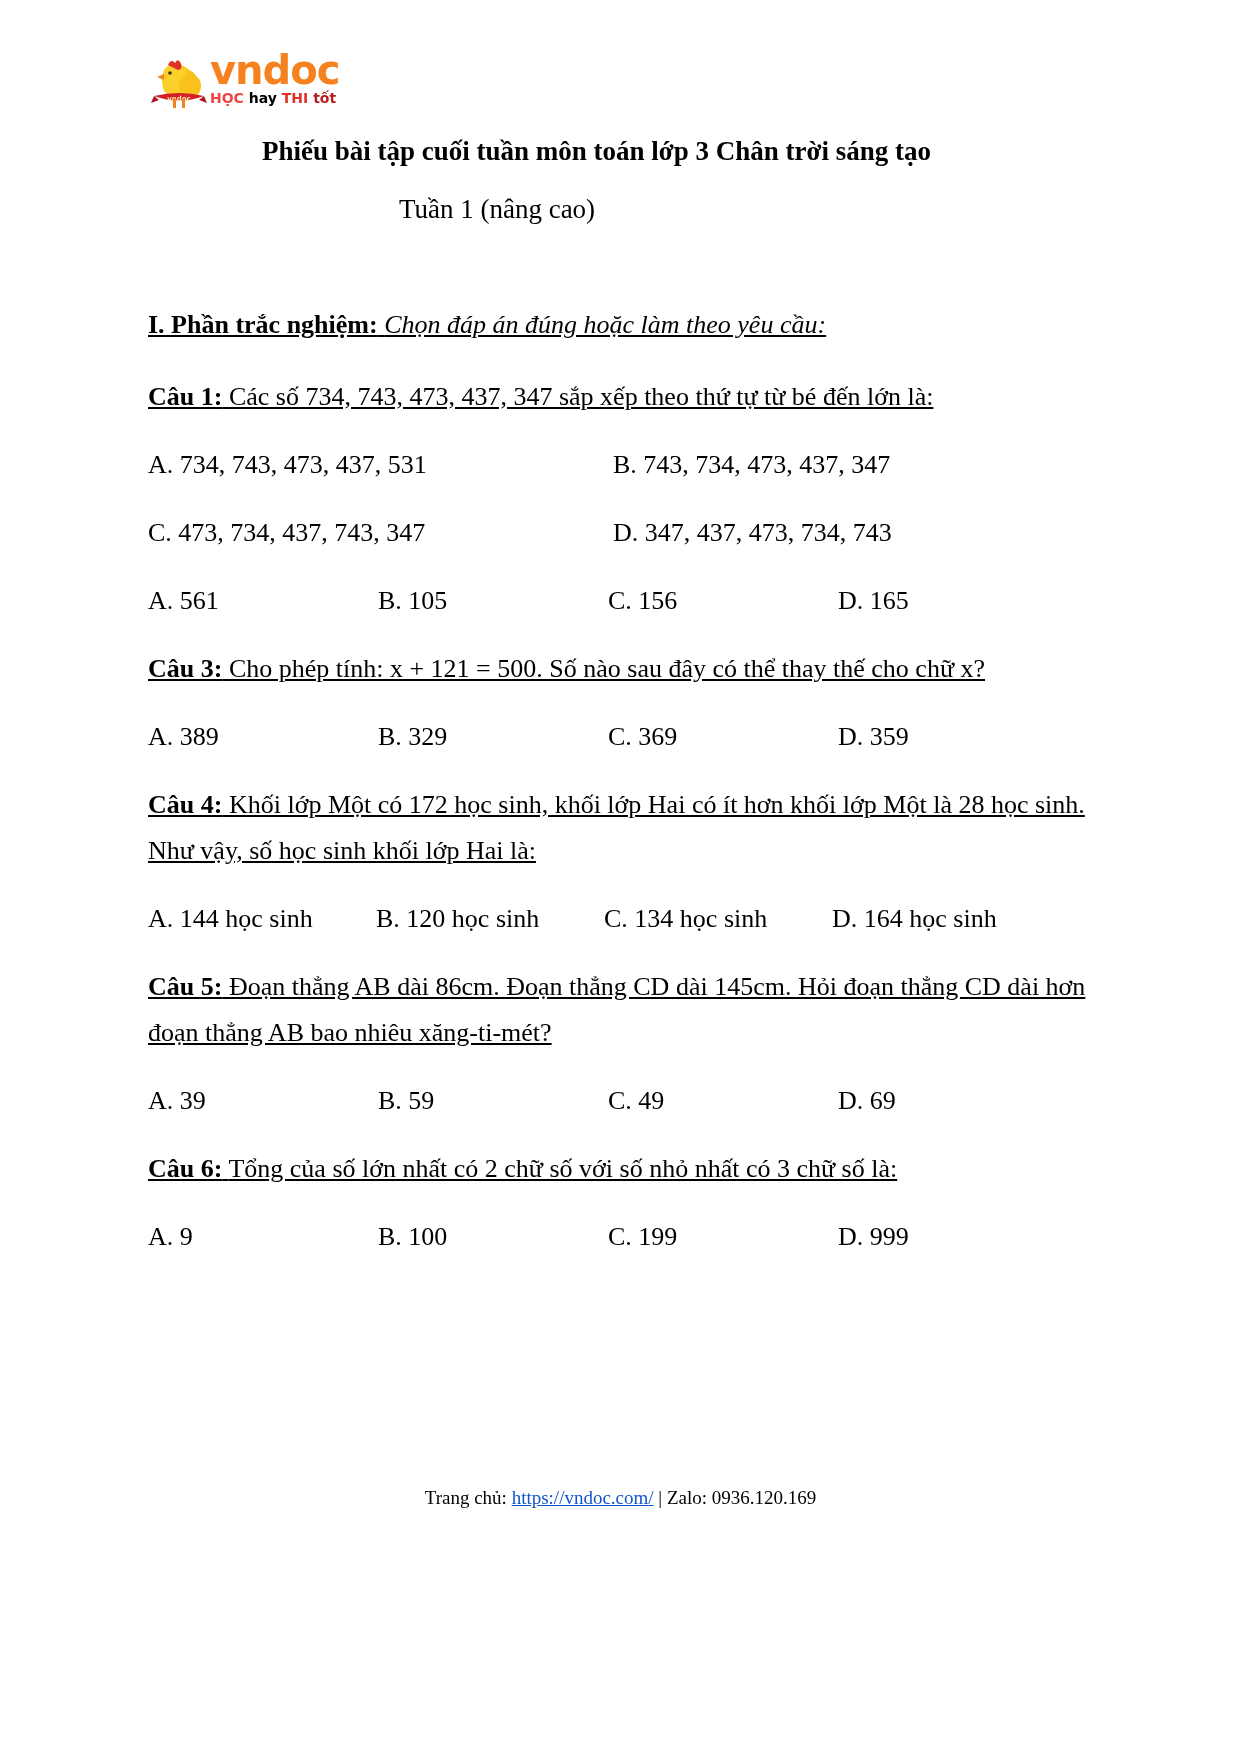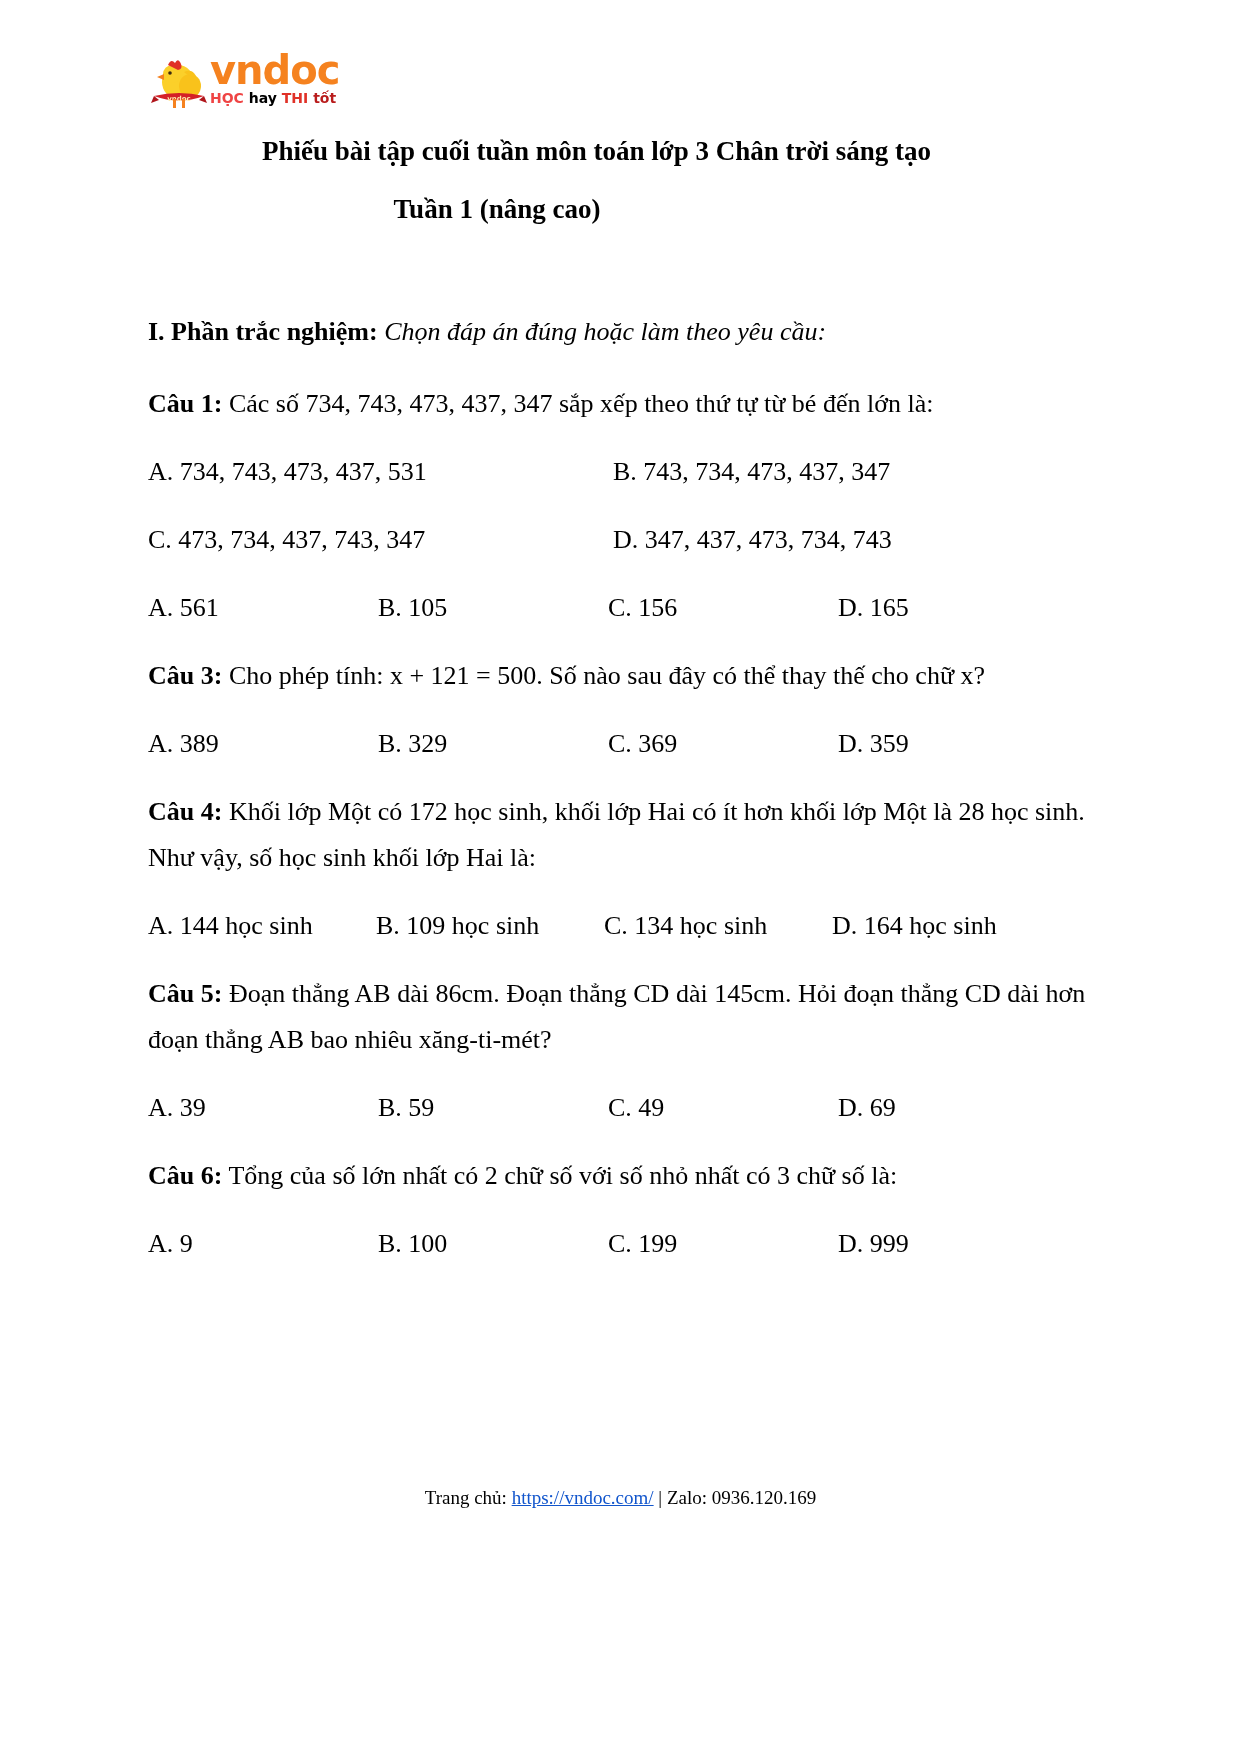--- a/index.html
+++ b/index.html
@@ -74,36 +74,37 @@
     font-weight: bold;
     line-height: 34px;
   }
   .doc-subtitle {
     position: absolute;
     left: 0;
     top: 192px;
     width: 994px;
     text-align: center;
     font-size: 27px;
-    font-weight: bold;
+    font-weight: normal;
     line-height: 34px;
   }
 
   
   .content {
     position: absolute;
     left: 148px;
     top: 294px;
     width: 940px;
   }
   .para {
     font-size: 26px;
     line-height: 46px;
-    margin: 15px 0 26px 0;
+    margin: 8px 0 26px 0;
     text-align: left;
+    text-decoration: underline;
   }
   .para.tight { margin-bottom: 22px; }
   .lead { font-weight: bold; }
   .ital { font-style: italic; }
 
   .opt-row {
     display: block;
     font-size: 26px;
     line-height: 46px;
     margin: 0 0 22px 0;
@@ -192,21 +193,21 @@
     </p>
     <div class="opt-row cols4">
       <span class="cell">A. 389</span><span class="cell">B. 329</span><span class="cell">C. 369</span><span class="cell">D. 359</span>
     </div>
 
     <p class="para tight">
       <span class="lead">Câu 4:</span>
       <span>Khối lớp Một có 172 học sinh, khối lớp Hai có ít hơn khối lớp Một là 28 học sinh. Như vậy, số học sinh khối lớp Hai là:</span>
     </p>
     <div class="opt-row cols4w">
-      <span class="cell">A. 144 học sinh</span><span class="cell">B. 109 học sinh</span><span class="cell">C. 134 học sinh</span><span class="cell">D. 164 học sinh</span>
+      <span class="cell">A. 144 học sinh</span><span class="cell">B. 120 học sinh</span><span class="cell">C. 134 học sinh</span><span class="cell">D. 164 học sinh</span>
     </div>
 
     <p class="para tight">
       <span class="lead">Câu 5:</span>
       <span>Đoạn thẳng AB dài 86cm. Đoạn thẳng CD dài 145cm. Hỏi đoạn thẳng CD dài hơn đoạn thẳng AB bao nhiêu xăng-ti-mét?</span>
     </p>
     <div class="opt-row cols4">
       <span class="cell">A. 39</span><span class="cell">B. 59</span><span class="cell">C. 49</span><span class="cell">D. 69</span>
     </div>
 

